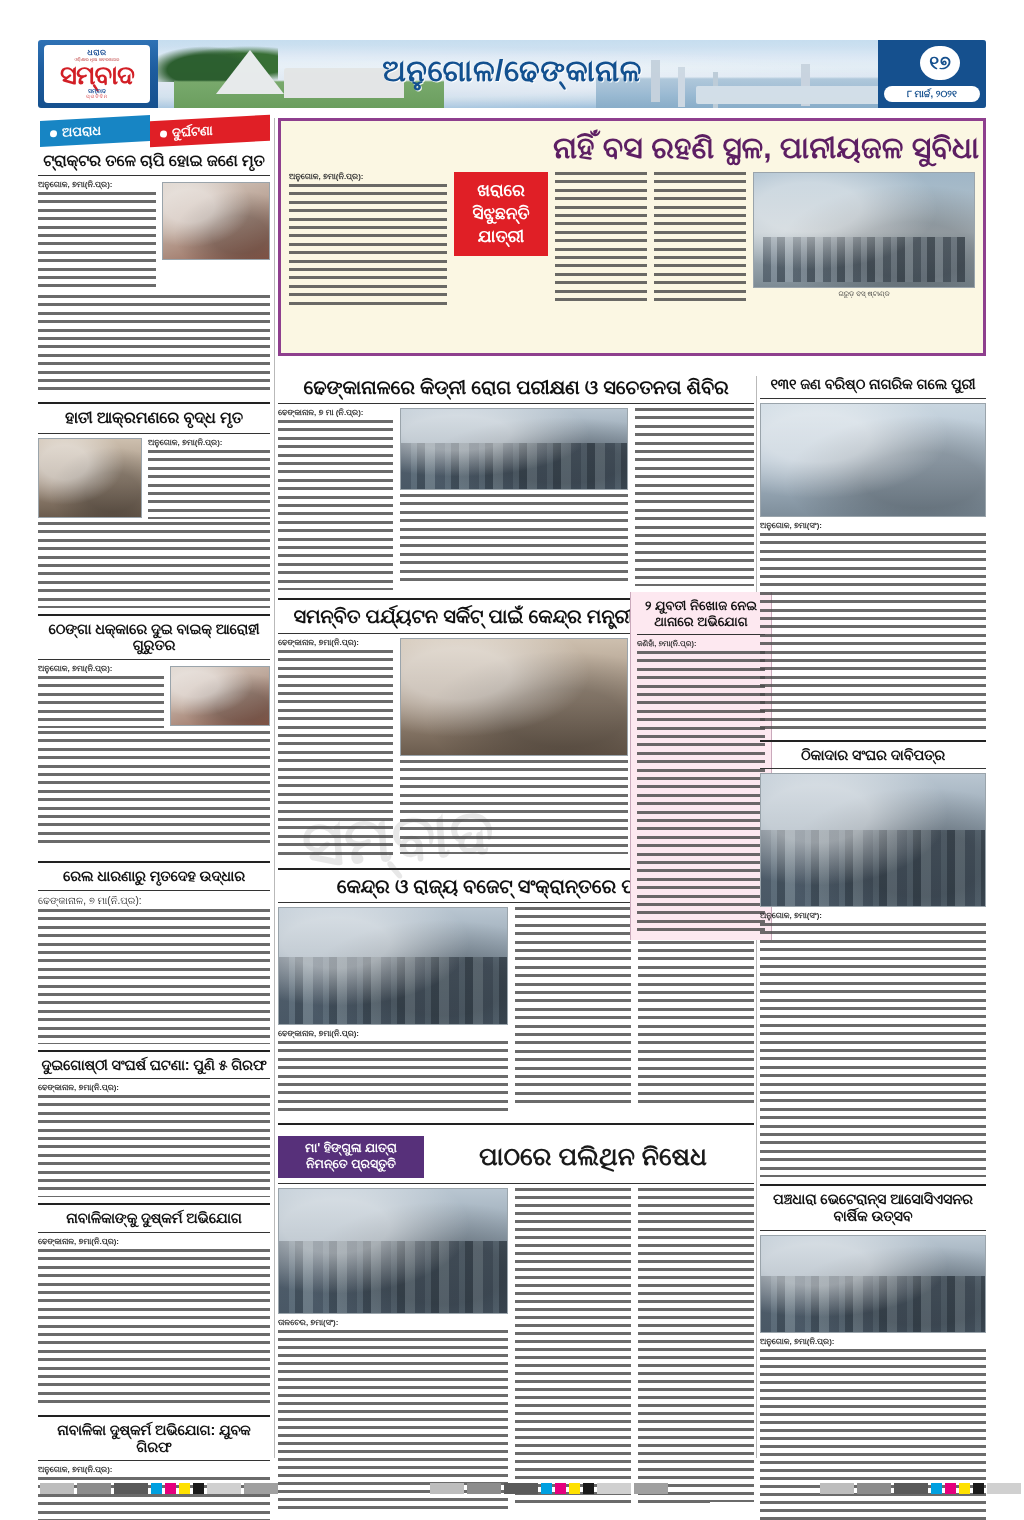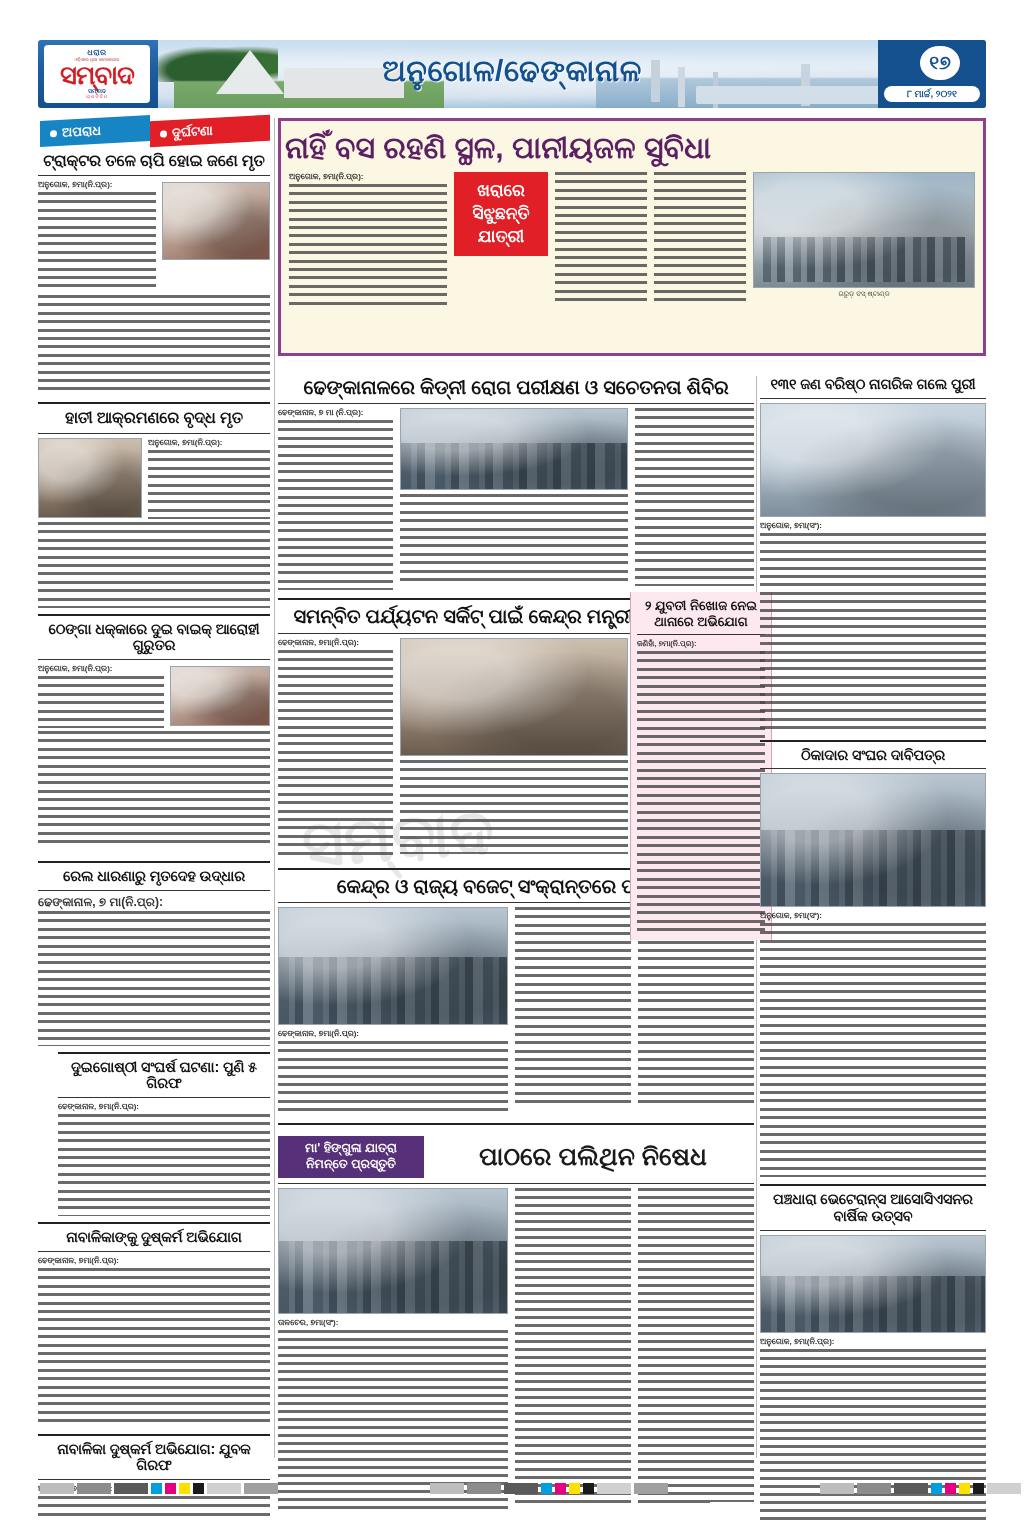--- a/index.html
+++ b/index.html
@@ -184,21 +184,21 @@
 
   .rule-thin { height:1px; background:#333; margin: 5px 0 4px; }
   .rule-med  { height:2px; background:#222; margin: 6px 0 5px; }
 
   
   .lead {
     position:absolute; left: 240px; top: 0; width: 708px; height: 238px;
     border: 3px solid #8e3f8e; background: #fbf7e3; padding: 4px;
   }
   .lead-hl {
-    font-size: 30px; font-weight:bold; color:#5d1f63; text-align:left;
+    font-size: 30px; font-weight:bold; color:#5d1f63; text-align:right;
     line-height: 1.1; padding: 6px 0 4px;
   }
   .lead-body { display:flex; gap:7px; padding: 4px 4px 0; }
   .lead-badge {
     width: 94px; flex: 0 0 94px;
     background:#e01f26; color:#fff; font-weight:bold;
     font-size: 17px; text-align:center; line-height:1.35;
     padding: 8px 4px; height: 84px;
   }
   .lead-col { flex:1; }
@@ -322,25 +322,25 @@
           </div>
           <div class="photo p-body" style="width:100px; height:60px; margin-top:2px;"></div>
         </div>
         <div class="txt" style="height:118px; margin-top:3px;"></div>
       </div>
 
       <div style="margin-top:12px;">
         <div class="rule-med"></div>
         <div class="hl hl-md">ରେଲ ଧାରଣାରୁ ମୃତଦେହ ଉଦ୍ଧାର</div>
         <div class="rule-thin"></div>
-        <div style="font-size:12px; color:#333; font-weight:bold;">ଢେଙ୍କାନାଳ, ୭ ମା(ନି.ପ୍ର):</div>
+        <div style="font-size:10px; color:#333; font-weight:normal;">ଢେଙ୍କାନାଳ, ୭ ମା(ନି.ପ୍ର):</div>
         <div class="txt" style="height:135px; margin-top:2px;"></div>
       </div>
 
-      <div style="margin-top:6px;margin-left:20px;">
+      <div style="margin-top:6px;">
         <div class="rule-med"></div>
         <div class="hl hl-md">ଦୁଇଗୋଷ୍ଠୀ ସଂଘର୍ଷ ଘଟଣା: ପୁଣି ୫ ଗିରଫ</div>
         <div class="rule-thin"></div>
         <div style="font-size:8px; color:#333; font-weight:bold;">ଢେଙ୍କାନାଳ, ୭ମା(ନି.ପ୍ର):</div>
         <div class="txt" style="height:102px; margin-top:2px;"></div>
       </div>
 
       <div style="margin-top:6px;">
         <div class="rule-med"></div>
         <div class="hl hl-md">ନାବାଳିକାଙ୍କୁ ଦୁଷ୍କର୍ମ ଅଭିଯୋଗ</div>

